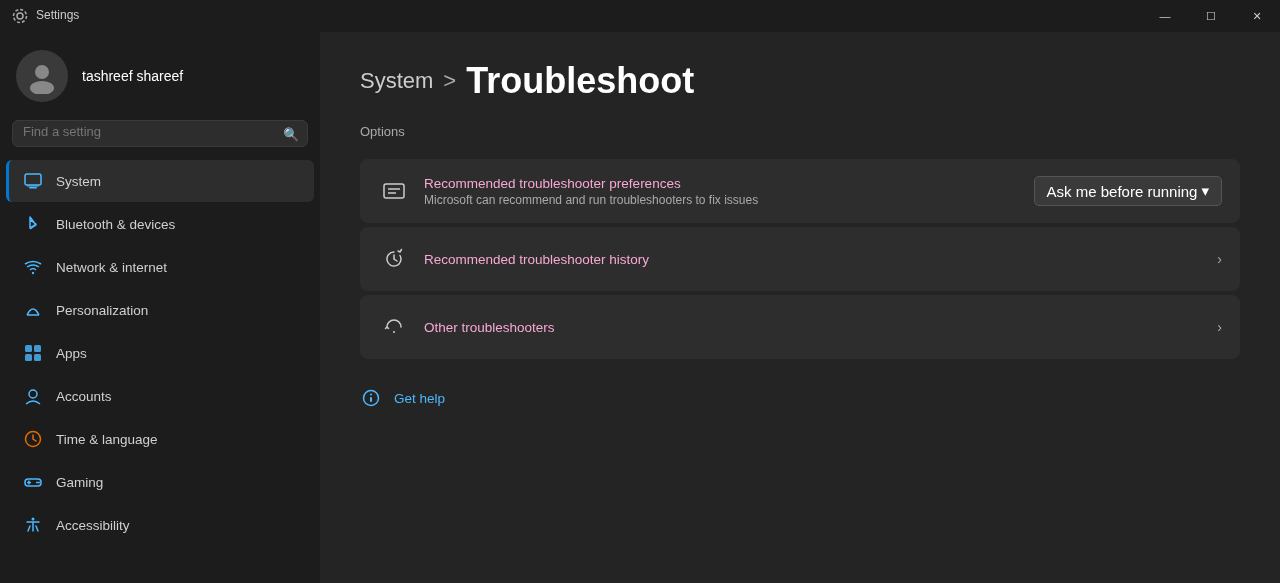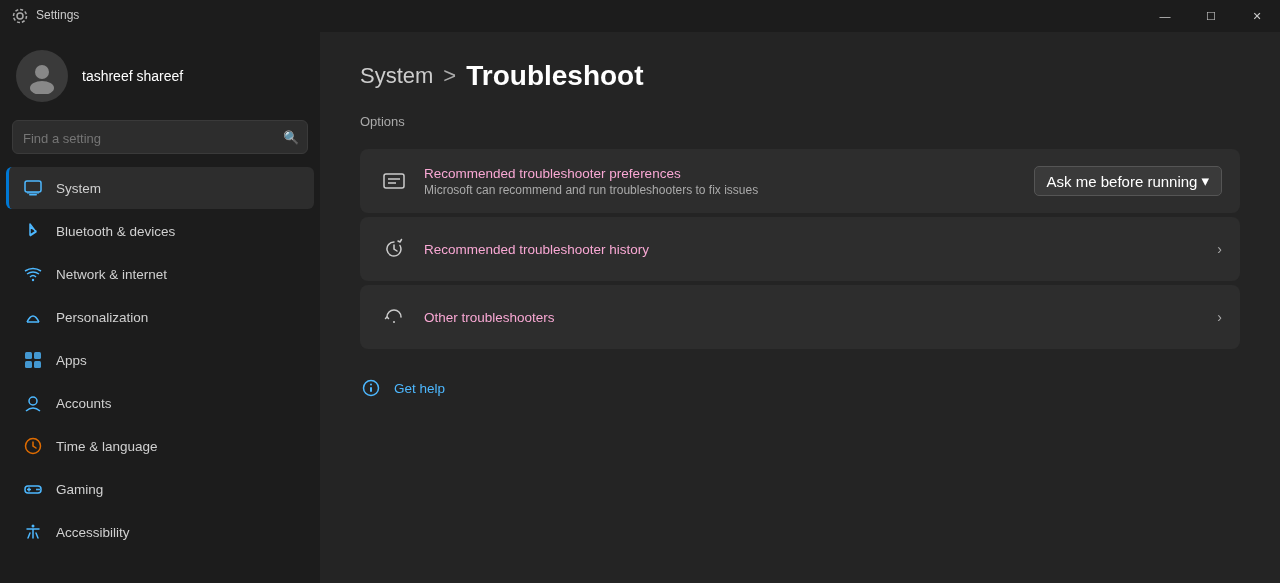--- a/index.html
+++ b/index.html
@@ -92,21 +92,21 @@
       margin: 0 12px 8px 12px;
       position: relative;
     }
     .search-input {
       width: 100%;
       background: #2d2d2d;
       border: 1px solid #3a3a3a;
       border-radius: 6px;
       color: #7dd3fc;
       font-size: 13px;
-      padding: 10px 34px 7px 10px;
+      padding: 3px 34px 7px 10px;
       outline: none;
     }
     .search-icon-wrap {
       position: absolute;
       right: 8px;
       top: 50%;
       transform: translateY(-50%);
       color: #aaa;
       font-size: 13px;
     }
@@ -154,21 +154,21 @@
       font-size: 22px;
       color: #ccc;
       font-weight: 400;
       cursor: pointer;
     }
     .breadcrumb-separator {
       font-size: 22px;
       color: #aaa;
     }
     .breadcrumb-current {
-      font-size: 28px;
+      font-size: 36px;
       color: #fff;
       font-weight: 600;
       text-align: right;
     }
     .section-label {
       font-size: 13px;
       color: #aaa;
       margin-bottom: 20px;
       font-weight: 400;
     }

